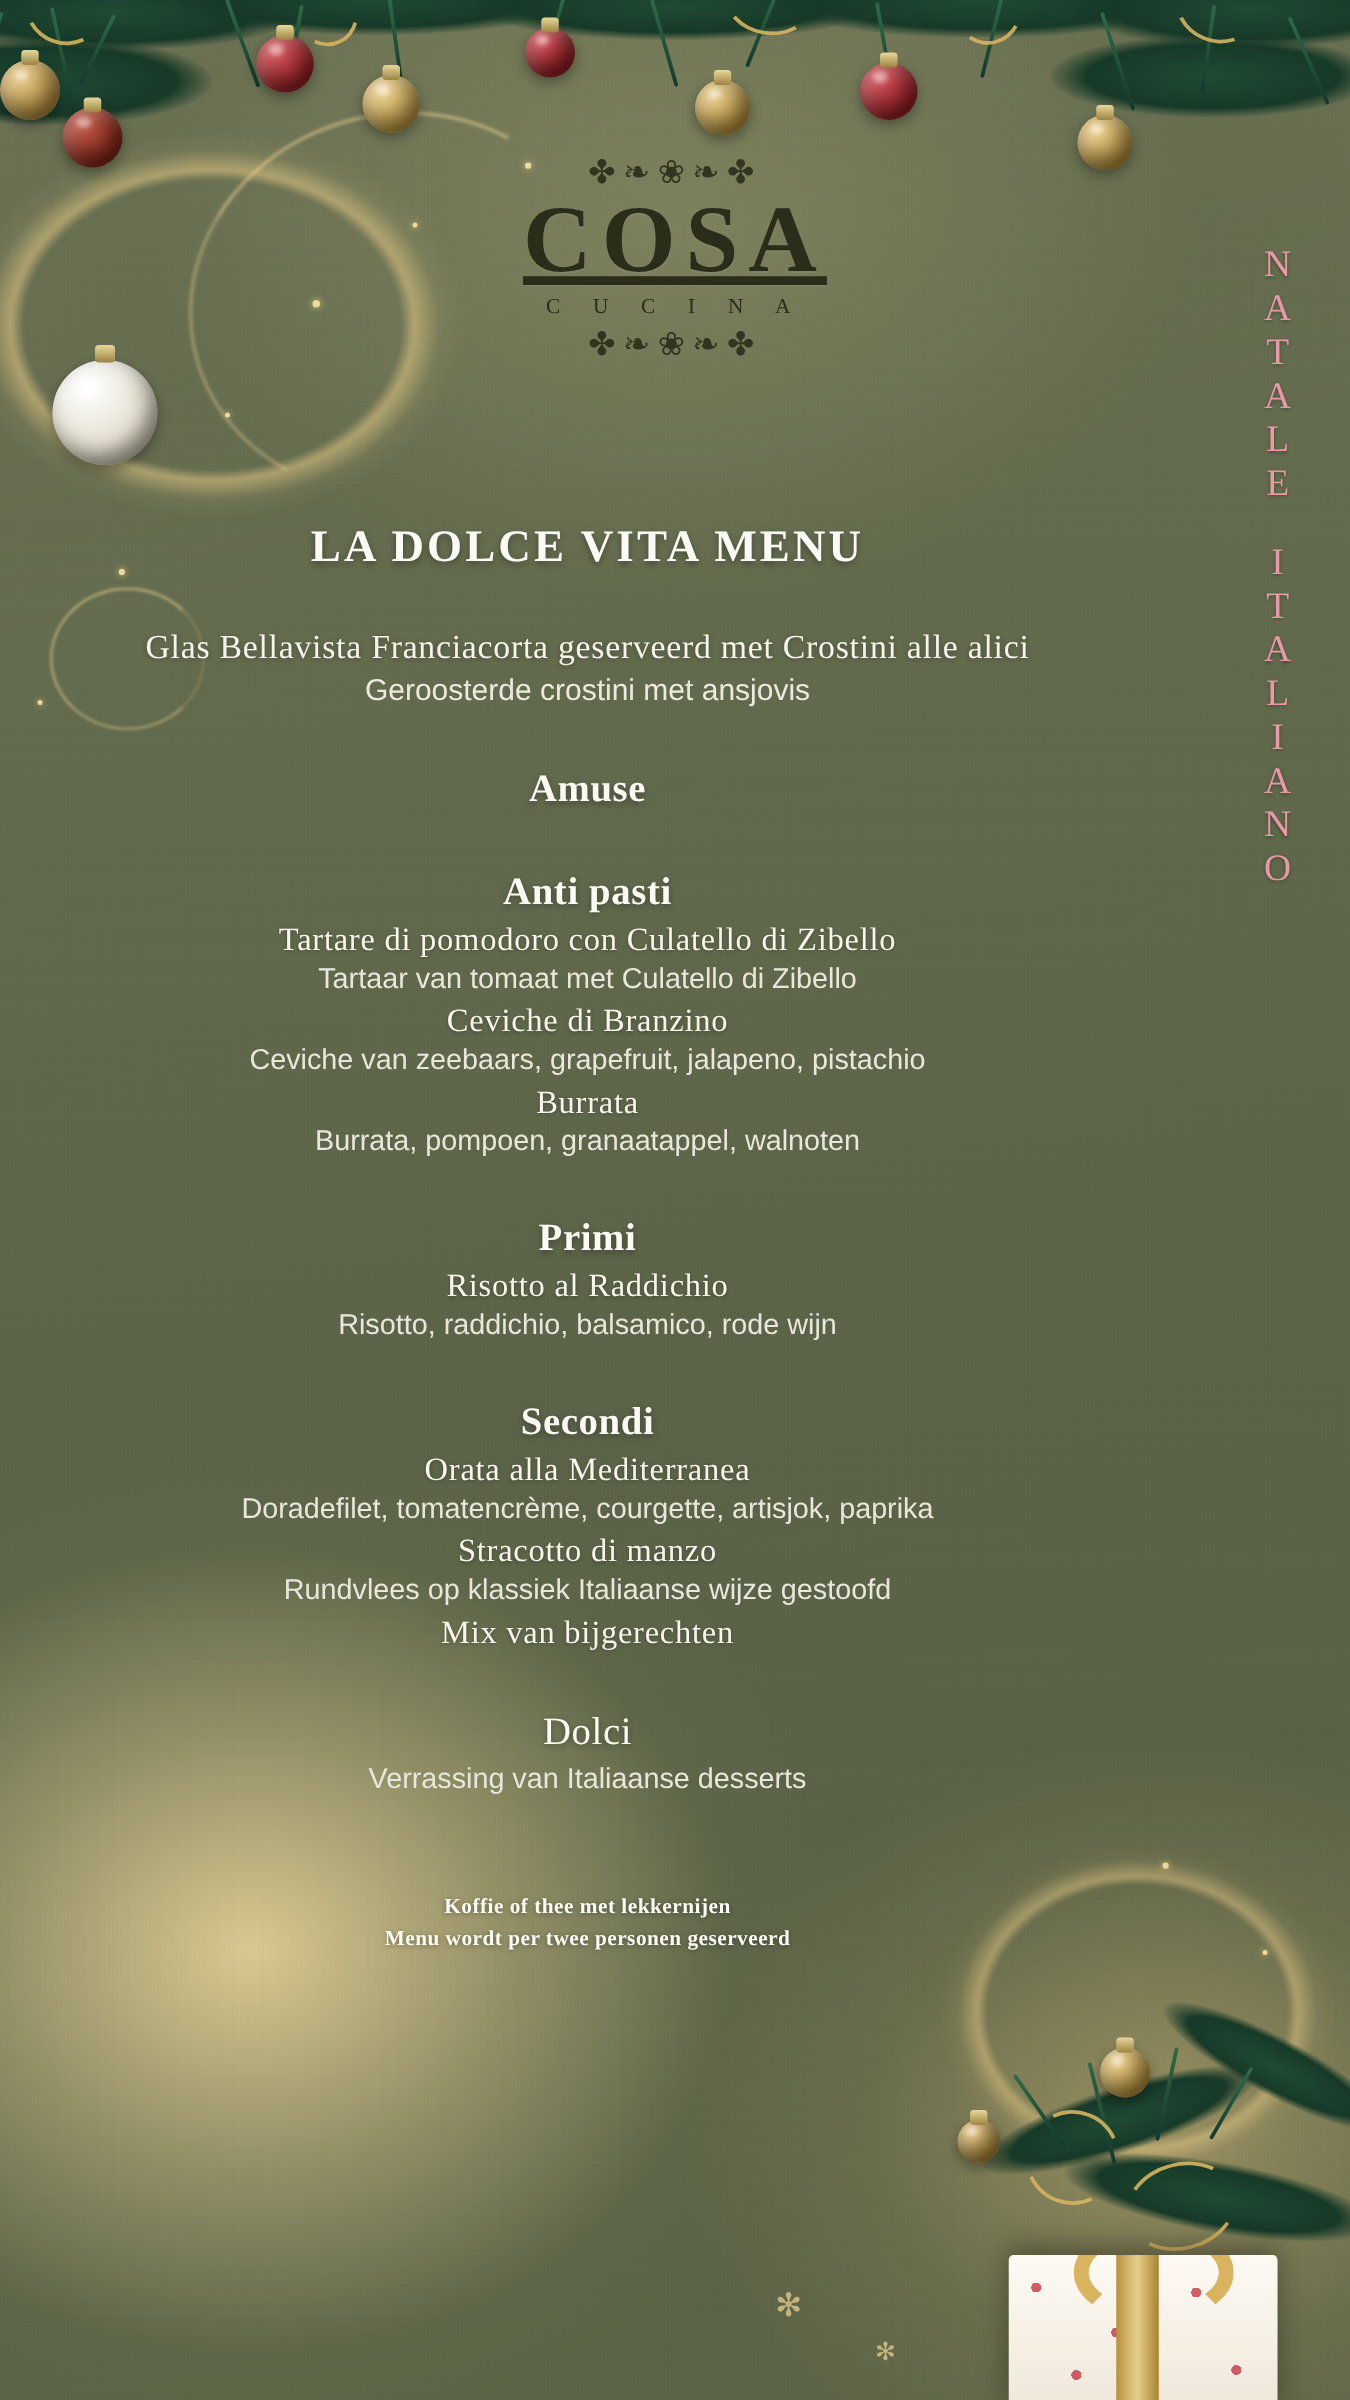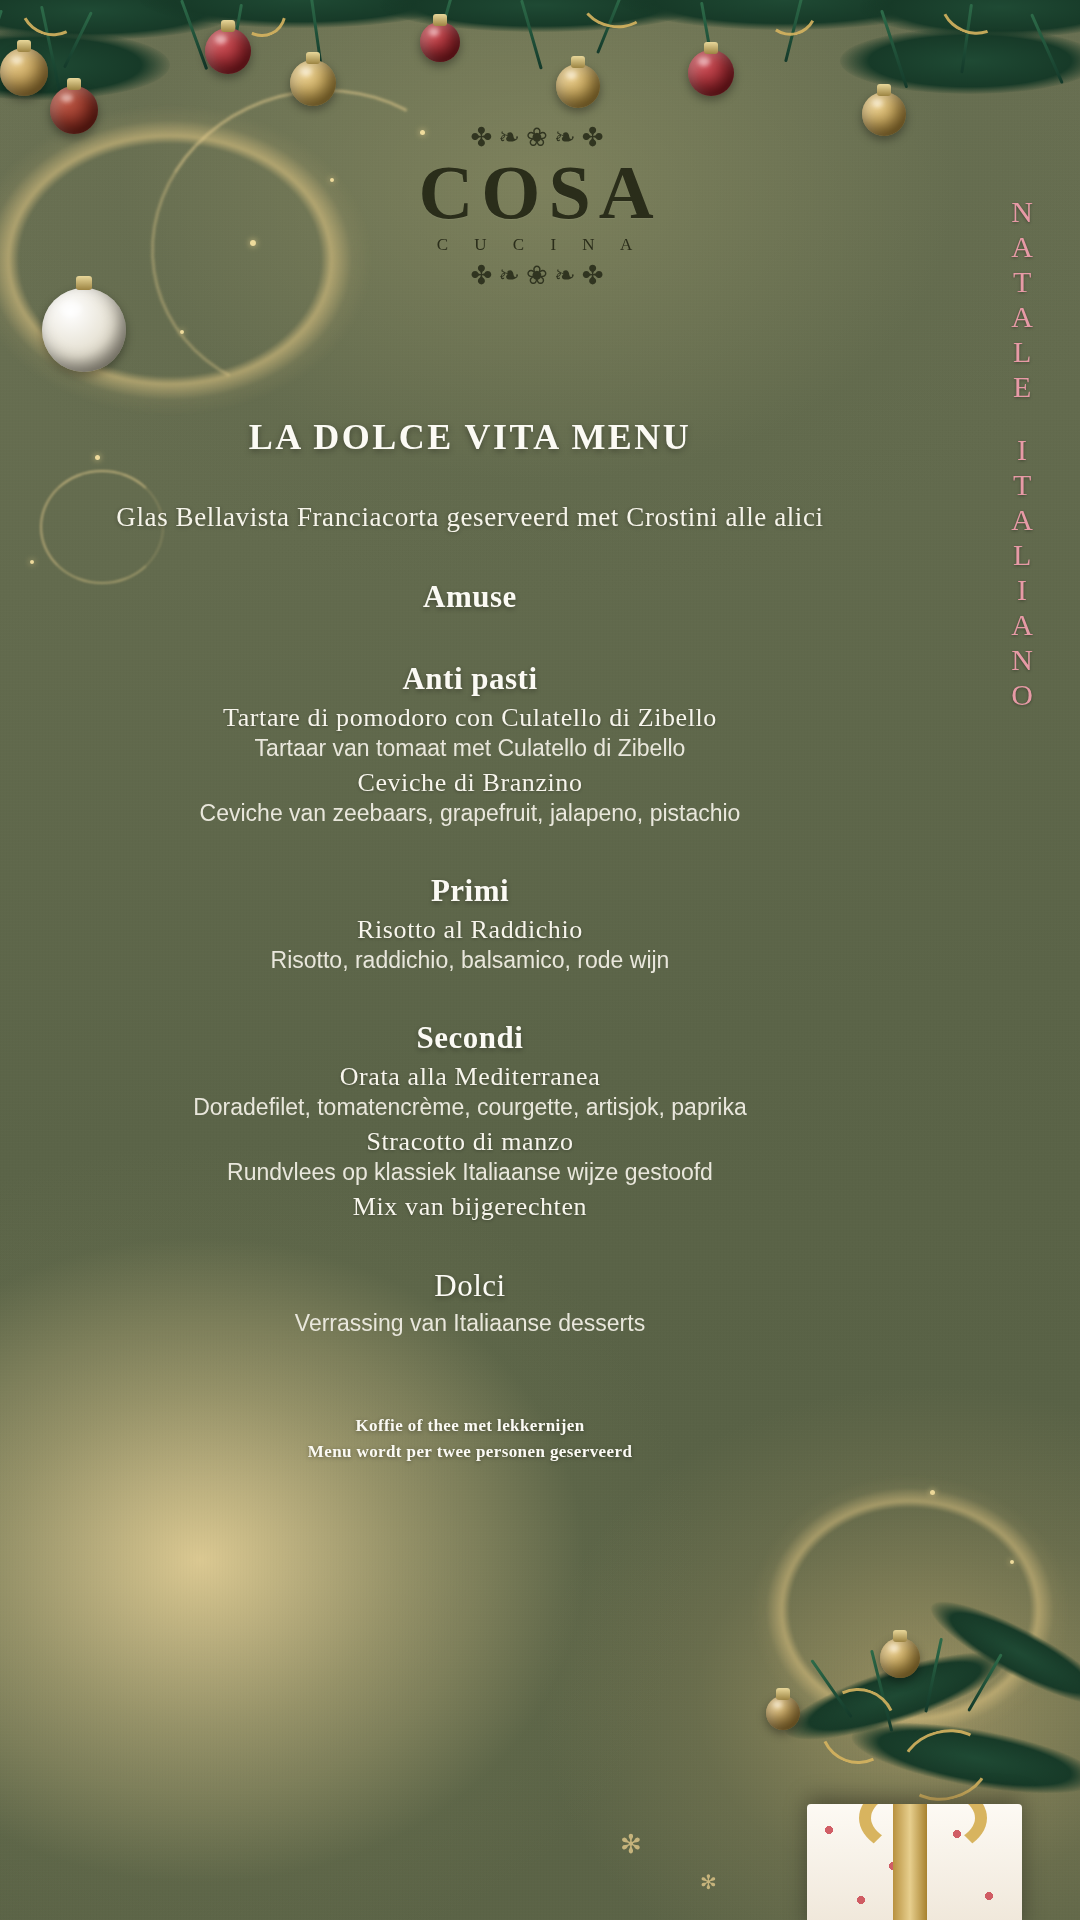--- a/index.html
+++ b/index.html
@@ -137,20 +137,21 @@
   }
   .logo-name {
     font-family: "Liberation Serif", serif;
     font-size: 76px;
     font-weight: 700;
     letter-spacing: 8px;
     color: #2a2d1a;
     line-height: 1.05;
     margin: 2px 0 0;
     text-shadow: 0 1px 0 rgba(255,255,255,.06);
+    text-decoration: underline;
   }
   .logo-sub {
     font-family: "Liberation Serif", serif;
     font-size: 17px;
     letter-spacing: 11px;
     color: #2a2d1a;
     margin-top: 2px;
   }
   
   .menu {
@@ -367,35 +368,40 @@
     <span class="word" style="writing-mode:vertical-rl;text-orientation:upright;">NATALE</span>
     <span class="gap"></span>
     <span class="word" style="writing-mode:vertical-rl;text-orientation:upright;">ITALIANO</span>
   </div>
 
   <div class="menu">
     <div class="menu-title">LA DOLCE VITA MENU</div>
 
     <div>
       <div class="intro-it">Glas Bellavista Franciacorta geserveerd met Crostini alle alici</div>
+      <div class="intro-nl">Geroosterde crostini met ansjovis</div>
     </div>
 
     <div class="course">
       <div class="course-head">Amuse</div>
     </div>
 
     <div class="course">
       <div class="course-head">Anti pasti</div>
       <div>
         <div class="dish-it">Tartare di pomodoro con Culatello di Zibello</div>
         <div class="dish-nl">Tartaar van tomaat met Culatello di Zibello</div>
       </div>
       <div>
         <div class="dish-it">Ceviche di Branzino</div>
         <div class="dish-nl">Ceviche van zeebaars, grapefruit, jalapeno, pistachio</div>
+      </div>
+      <div>
+        <div class="dish-it">Burrata</div>
+        <div class="dish-nl">Burrata, pompoen, granaatappel, walnoten</div>
       </div>
     </div>
 
     <div class="course">
       <div class="course-head">Primi</div>
       <div>
         <div class="dish-it">Risotto al Raddichio</div>
         <div class="dish-nl">Risotto, raddichio, balsamico, rode wijn</div>
       </div>
     </div>

